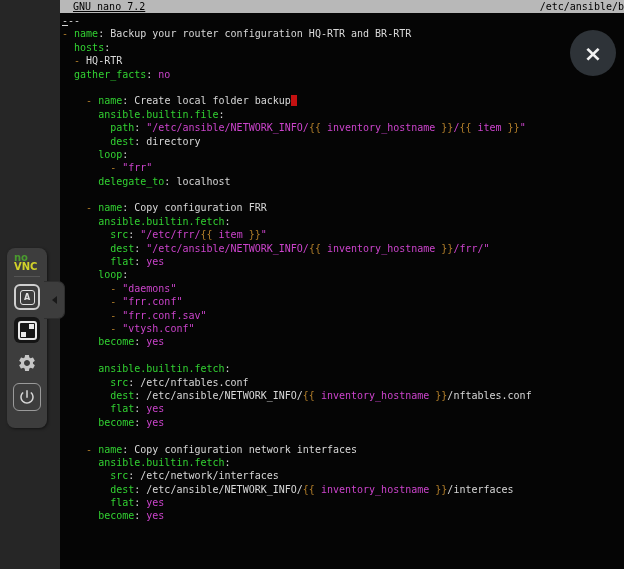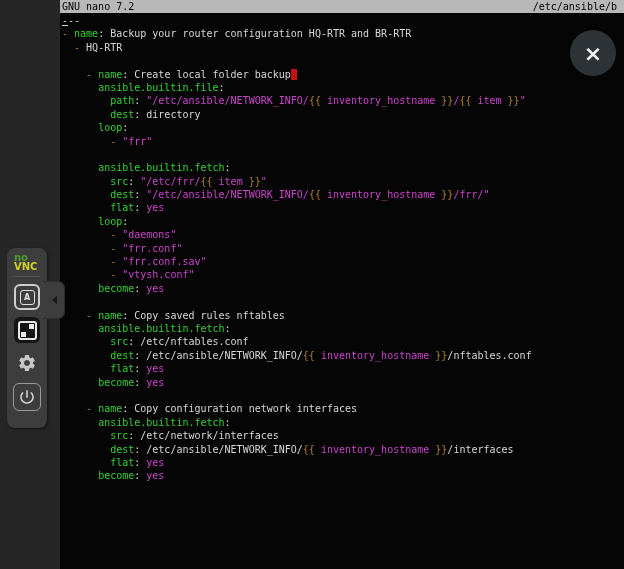--- a/index.html
+++ b/index.html
@@ -10,22 +10,22 @@
   
   .terminal{
     position:absolute;left:60px;top:0;width:564px;height:569px;
     background:#050505;
   }
   .titlebar{
     height:13px;background:var(--c-titlebar,#b8b8b8);color:#000;
     font-size:10px;line-height:13px;display:flex;justify-content:space-between;
     white-space:pre;overflow:hidden;
   }
-  .titlebar .app{padding-left:2px;}
-  .titlebar .file{padding-right:7px;}
+  .titlebar .app{padding-left:13px;text-decoration:underline;}
+  .titlebar .file{padding-right:0px;}
   .editor{
     padding:1px 0 0 2px;font-size:10px;line-height:13.4px;
   }
   .editor .line{height:13.4px;white-space:pre;}
   .c-p{color:var(--c-plain,#d8d8d8);}
   .c-pu{color:var(--c-plain,#d8d8d8);text-decoration:underline;}
   .c-k{color:var(--c-key,#32d232);}
   .c-s{color:var(--c-str,#cc44cc);}
   .c-b{color:var(--c-brace,#b07d2a);}
   .c-cur{background:var(--c-cursor,#c41111);color:var(--c-cursor,#c41111);}
@@ -79,41 +79,44 @@
 <body>
 
 <div class="terminal">
   <div class="titlebar">
     <span class="app">GNU nano 7.2</span>
     <span class="file">/etc/ansible/b</span>
   </div>
   <div class="editor">
       <div class="line"><span class="c-pu">-</span><span class="c-p">--</span></div>
       <div class="line"><span class="c-b">- </span><span class="c-k">name</span><span class="c-p">: Backup your router configuration HQ-RTR and BR-RTR</span></div>
+      <div class="line"><span class="c-p">  </span><span class="c-k">hosts</span><span class="c-p">:</span></div>
       <div class="line"><span class="c-p">  </span><span class="c-b">- </span><span class="c-p">HQ-RTR</span></div>
+      <div class="line"><span class="c-p">  </span><span class="c-k">gather_facts</span><span class="c-p">: </span><span class="c-s">no</span></div>
       <div class="line"></div>
       <div class="line"><span class="c-p">    </span><span class="c-b">- </span><span class="c-k">name</span><span class="c-p">: Create local folder backup</span><span class="c-cur"> </span></div>
       <div class="line"><span class="c-p">      </span><span class="c-k">ansible.builtin.file</span><span class="c-p">:</span></div>
       <div class="line"><span class="c-p">        </span><span class="c-k">path</span><span class="c-p">: </span><span class="c-s">"/etc/ansible/NETWORK_INFO/</span><span class="c-b">{{</span><span class="c-s"> inventory_hostname </span><span class="c-b">}}</span><span class="c-s">/</span><span class="c-b">{{</span><span class="c-s"> item </span><span class="c-b">}}</span><span class="c-s">"</span></div>
       <div class="line"><span class="c-p">        </span><span class="c-k">dest</span><span class="c-p">: directory</span></div>
       <div class="line"><span class="c-p">      </span><span class="c-k">loop</span><span class="c-p">:</span></div>
       <div class="line"><span class="c-p">        </span><span class="c-b">- </span><span class="c-s">"frr"</span></div>
+      <div class="line"><span class="c-p">      </span><span class="c-k">delegate_to</span><span class="c-p">: localhost</span></div>
       <div class="line"></div>
+      <div class="line"><span class="c-p">    </span><span class="c-b">- </span><span class="c-k">name</span><span class="c-p">: Copy configuration FRR</span></div>
       <div class="line"><span class="c-p">      </span><span class="c-k">ansible.builtin.fetch</span><span class="c-p">:</span></div>
       <div class="line"><span class="c-p">        </span><span class="c-k">src</span><span class="c-p">: </span><span class="c-s">"/etc/frr/</span><span class="c-b">{{</span><span class="c-s"> item </span><span class="c-b">}}</span><span class="c-s">"</span></div>
       <div class="line"><span class="c-p">        </span><span class="c-k">dest</span><span class="c-p">: </span><span class="c-s">"/etc/ansible/NETWORK_INFO/</span><span class="c-b">{{</span><span class="c-s"> inventory_hostname </span><span class="c-b">}}</span><span class="c-s">/frr/"</span></div>
       <div class="line"><span class="c-p">        </span><span class="c-k">flat</span><span class="c-p">: </span><span class="c-s">yes</span></div>
       <div class="line"><span class="c-p">      </span><span class="c-k">loop</span><span class="c-p">:</span></div>
       <div class="line"><span class="c-p">        </span><span class="c-b">- </span><span class="c-s">"daemons"</span></div>
       <div class="line"><span class="c-p">        </span><span class="c-b">- </span><span class="c-s">"frr.conf"</span></div>
       <div class="line"><span class="c-p">        </span><span class="c-b">- </span><span class="c-s">"frr.conf.sav"</span></div>
       <div class="line"><span class="c-p">        </span><span class="c-b">- </span><span class="c-s">"vtysh.conf"</span></div>
       <div class="line"><span class="c-p">      </span><span class="c-k">become</span><span class="c-p">: </span><span class="c-s">yes</span></div>
       <div class="line"></div>
-      <div class="line"><span class="c-p">    </span><span class="c-b">- </span><span class="c-k">name</span><span class="c-p">: Copy saved rules nftables</span></div>
       <div class="line"><span class="c-p">      </span><span class="c-k">ansible.builtin.fetch</span><span class="c-p">:</span></div>
       <div class="line"><span class="c-p">        </span><span class="c-k">src</span><span class="c-p">: /etc/nftables.conf</span></div>
       <div class="line"><span class="c-p">        </span><span class="c-k">dest</span><span class="c-p">: /etc/ansible/NETWORK_INFO/</span><span class="c-b">{{</span><span class="c-s"> inventory_hostname </span><span class="c-b">}}</span><span class="c-p">/nftables.conf</span></div>
       <div class="line"><span class="c-p">        </span><span class="c-k">flat</span><span class="c-p">: </span><span class="c-s">yes</span></div>
       <div class="line"><span class="c-p">      </span><span class="c-k">become</span><span class="c-p">: </span><span class="c-s">yes</span></div>
       <div class="line"></div>
       <div class="line"><span class="c-p">    </span><span class="c-b">- </span><span class="c-k">name</span><span class="c-p">: Copy configuration network interfaces</span></div>
       <div class="line"><span class="c-p">      </span><span class="c-k">ansible.builtin.fetch</span><span class="c-p">:</span></div>
       <div class="line"><span class="c-p">        </span><span class="c-k">src</span><span class="c-p">: /etc/network/interfaces</span></div>
       <div class="line"><span class="c-p">        </span><span class="c-k">dest</span><span class="c-p">: /etc/ansible/NETWORK_INFO/</span><span class="c-b">{{</span><span class="c-s"> inventory_hostname </span><span class="c-b">}}</span><span class="c-p">/interfaces</span></div>

